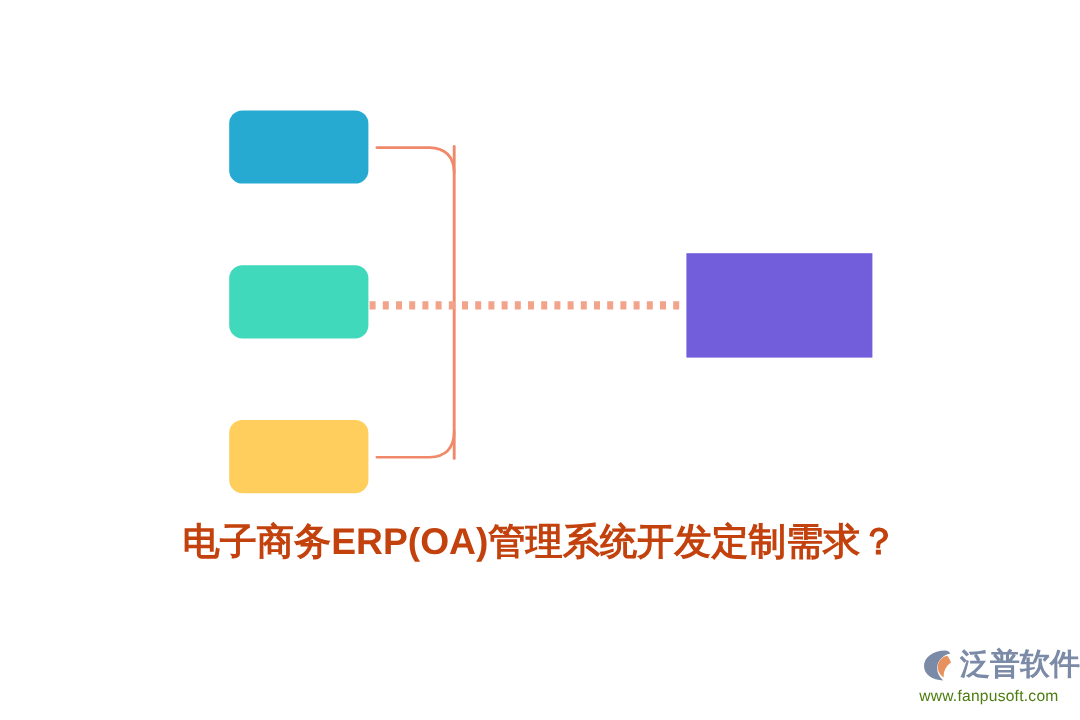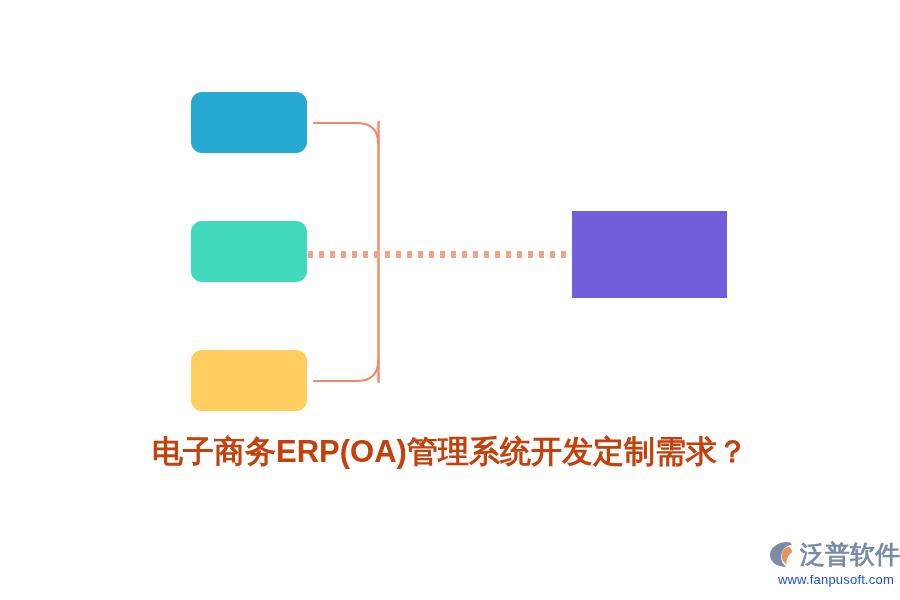--- a/index.html
+++ b/index.html
@@ -104,24 +104,24 @@
   }
   .brand-name {
     color: #7B8AA6;
     font-size: 25px;
     font-weight: 700;
     line-height: 32px;
     margin-left: 2px;
     white-space: nowrap;
   }
   .brand-url {
-    color: #1d4ed8;
+    color: #4d7c0f;
     font-size: 13px;
     line-height: 18px;
-    text-align: right;
+    text-align: left;
     letter-spacing: 0.2px;
     white-space: nowrap;
     margin-top: 1px;
   }
 </style>
 </head>
 <body>
 
 <div id="canvas">
 

